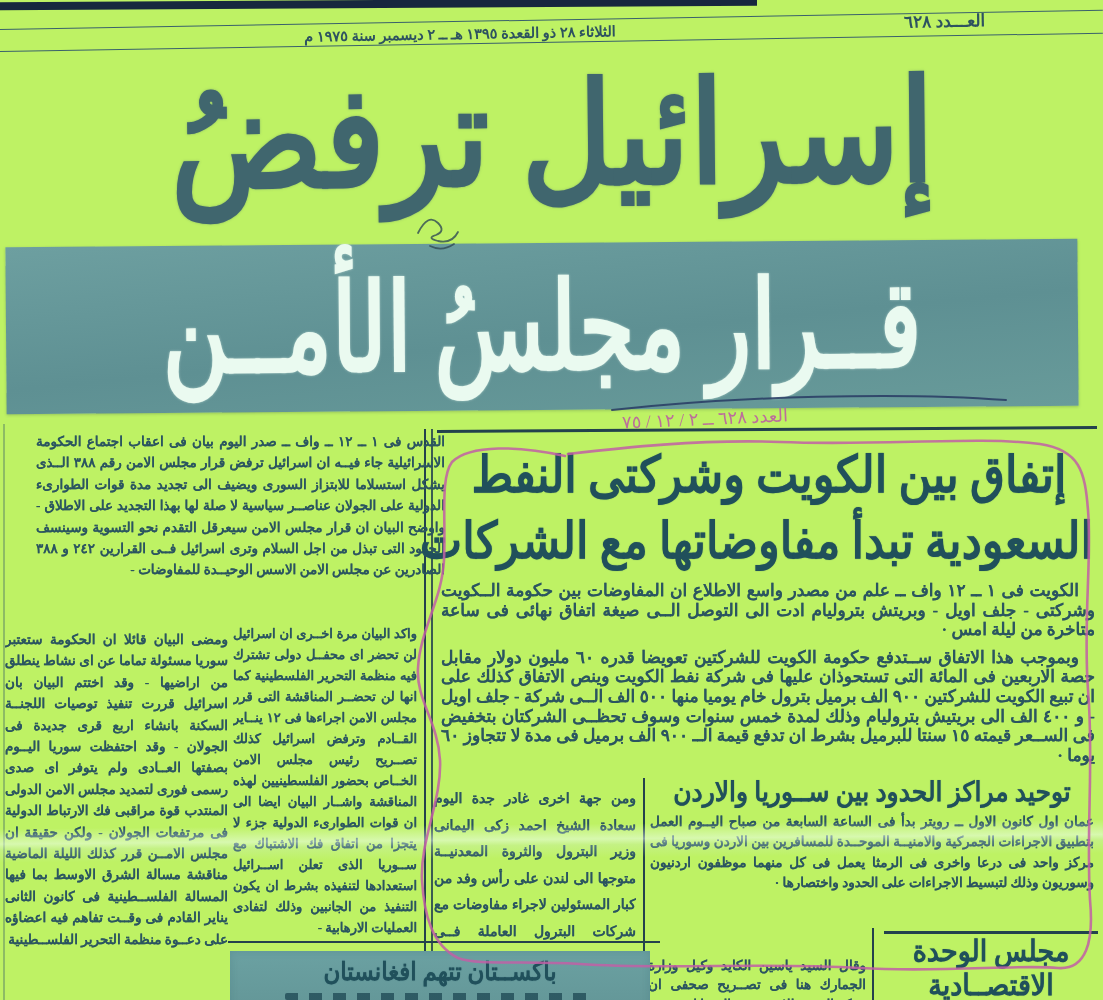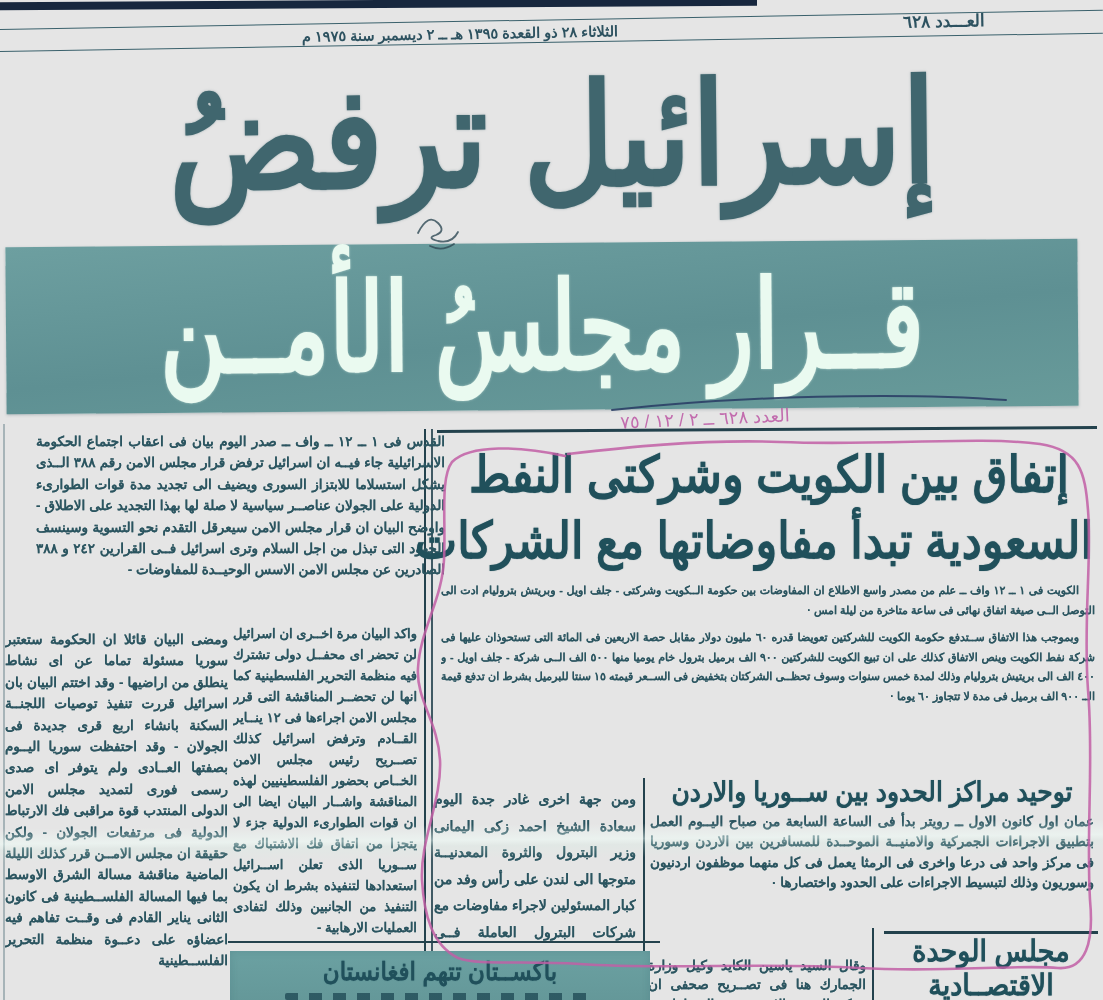--- a/index.html
+++ b/index.html
@@ -1,20 +1,20 @@
 <!DOCTYPE html>
 <html lang="ar" dir="rtl"><head>
 <meta charset="utf-8">
 <style>
   html,body{margin:0;padding:0;background:#9db4ab;}
   .page{
     position:relative; width:1103px; height:1000px; overflow:hidden;
     background:linear-gradient(180deg,#d2f0e3 0%,#c9ebdd 25%,#cfeee0 55%,#c6e8d9 85%,#cbead c 100%);
-    background-color:#e5e5e5;
-    font-family:Liberation Sans, sans-serif;
+    background-color:#bef264;
+    font-family:Liberation Serif, serif;
     direction:rtl;
   }
   .abs{position:absolute;}
   .body-text{
     font-weight:700; font-size:13.5px; line-height:21.4px;
     color:#2b5560; text-align:justify; text-align-last:right;
     direction:rtl; overflow:hidden;
     text-shadow:0 0 .6px rgba(43,85,96,.65);
   }
   .body-text p{margin:0 0 8px 0; text-indent:16px;}
@@ -55,21 +55,21 @@
     text-shadow:0 0 1px rgba(32,80,91,.6);
   }
   .sub-headline{
     font-weight:900;color:#20505b;text-align:center;white-space:nowrap;
     transform:scaleY(1.08);text-shadow:0 0 .8px rgba(32,80,91,.6);
   }
   
   .lead{left:8px;top:431px;width:409px;height:194px;margin-left:28px;}
   .col-left{left:5px;top:629px;width:223px;height:368px;}
   .col-middle{left:233px;top:623px;width:184px;height:366px;font-size:13px;line-height:21px;}
-  .kw-body{left:441px;top:581px;width:654px;height:200px;font-size:11px;line-height:19.6px;}
+  .kw-body{left:441px;top:581px;width:654px;height:200px;font-size:17px;line-height:19.6px;}
   .kw-side{left:434px;top:786px;width:202px;height:188px;font-size:14px;line-height:26.5px;}
   .jo-body{left:650px;top:812px;width:444px;height:113px;font-size:13.5px;line-height:20.4px;}
   .jo-follow{left:648px;top:956px;width:218px;height:73px;font-size:13.5px;line-height:19.4px;}
   .majlis{left:884px;top:938px;width:214px;font-size:27px;line-height:31px;}
   .pak-box{left:230px;top:951px;width:420px;height:60px;background:linear-gradient(#6ba1a2,#639697);overflow:hidden;box-shadow:inset 0 0 8px rgba(30,70,80,.15);}
   .pak-headline{font-size:23px;padding-top:7px;}
   .pak-clip{margin:8px auto 0;width:310px;height:7px;opacity:.75;border-radius:2px;
     background:repeating-linear-gradient(90deg,#1c4652 0 13px,rgba(0,0,0,0) 13px 24px);}
   .fold{left:0;top:824px;width:1103px;height:34px;transform:rotate(-.5deg);
     background:linear-gradient(180deg,rgba(236,255,247,0) 0%,rgba(240,255,249,.5) 45%,rgba(214,240,229,.25) 62%,rgba(236,255,247,0) 100%);}

